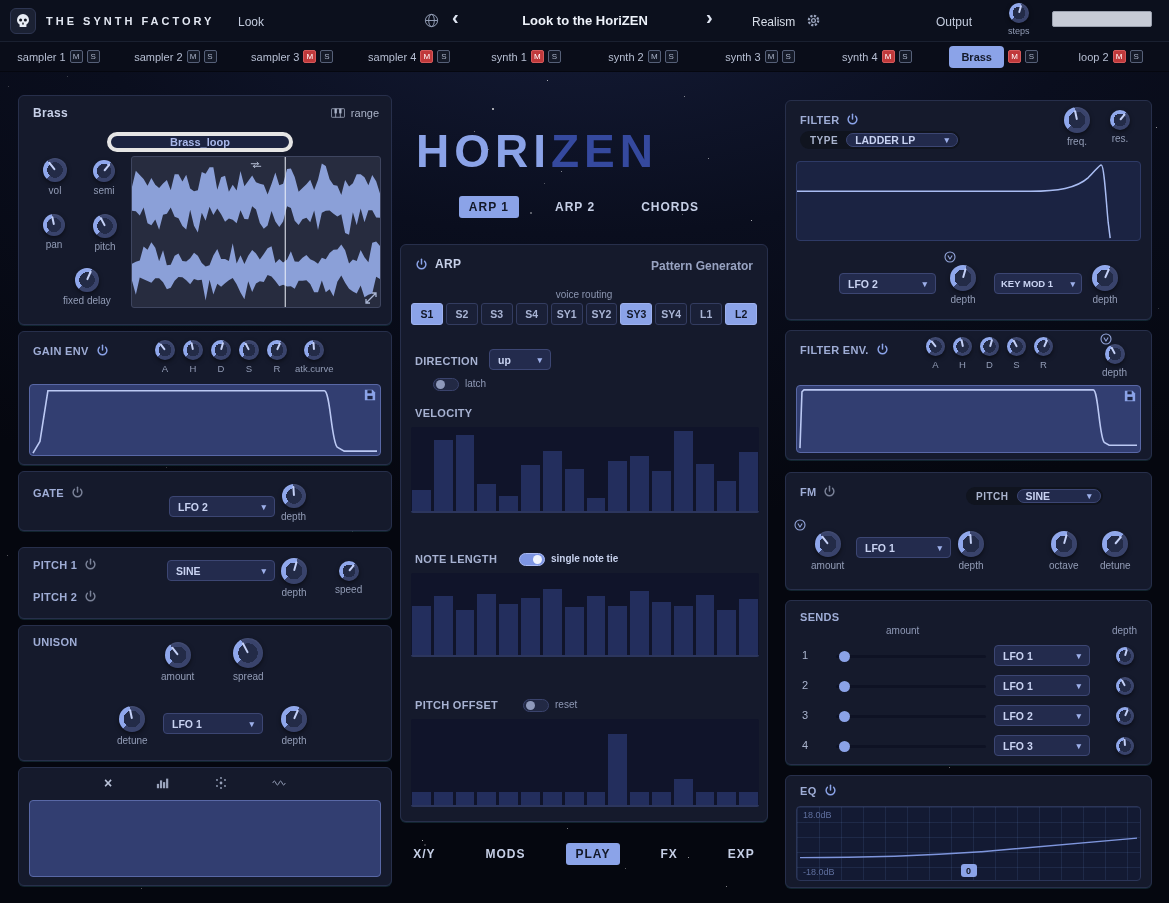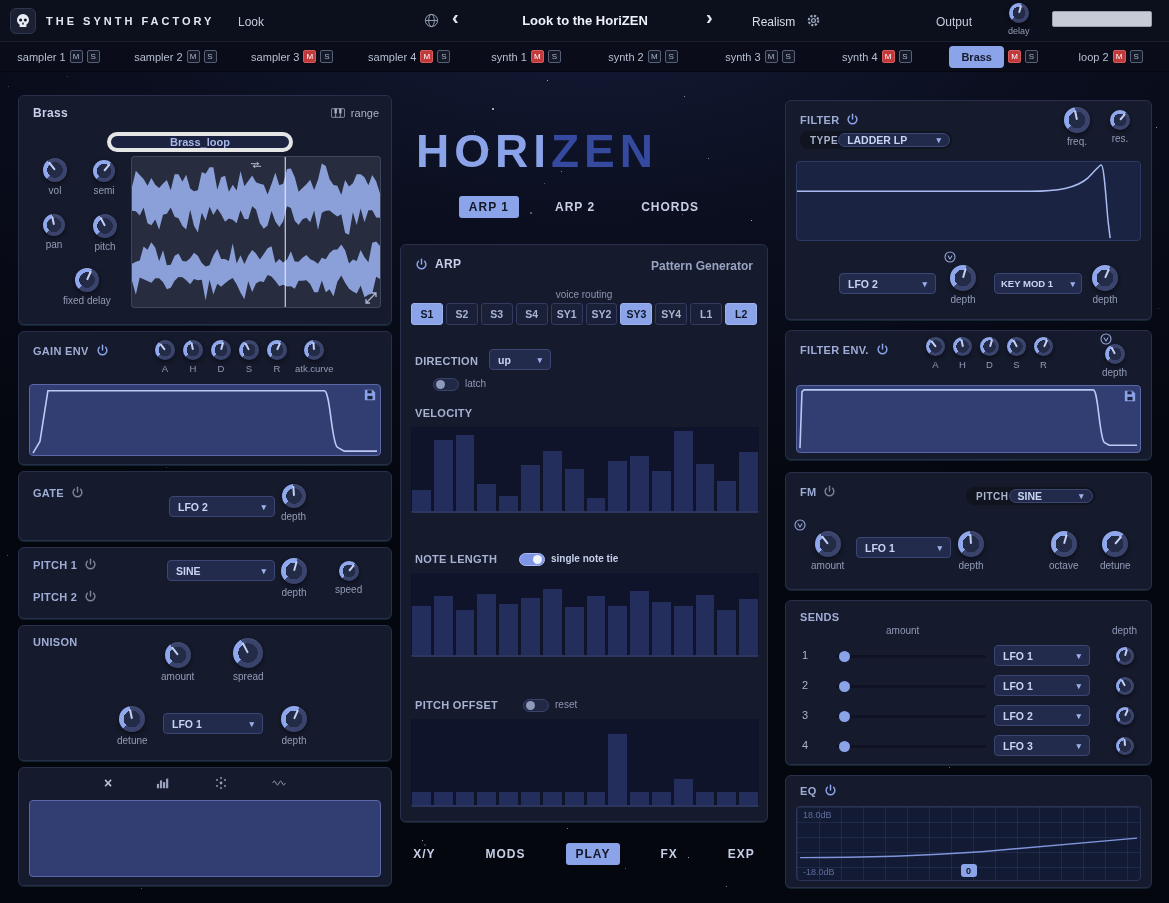--- a/index.html
+++ b/index.html
@@ -45,21 +45,21 @@
 .kcell{display:flex;flex-direction:column;align-items:center}
 .klabel{font-size:10px;color:#929cb6;text-align:center;margin-top:3px;white-space:nowrap}
 .krow{display:flex;gap:8px;align-items:flex-start}
 .krow .klabel{font-size:9.5px}
 
 .dd{position:relative;display:flex;align-items:center;justify-content:space-between;background:#232b4d;border:1px solid #3c4673;border-radius:4px;height:21px;padding:0 8px;font-size:10.5px;font-weight:bold;color:#c9d3f2;white-space:nowrap}
 .dd.small{font-size:9.5px;padding:0 6px}
 .dd .car{font-size:9px;color:#9db0ea;margin-left:6px}
 .pill-dd{border-radius:11px;height:14px;background:#222a4c}
 .pill{background:#1b2340;border:4px solid #e5e5e5;border-radius:10px;height:20px;display:flex;align-items:center;justify-content:center;font-size:11px;font-weight:bold;color:#a9b8ea}
-.typewrap{display:flex;align-items:center;background:#10141f;border-radius:12px;padding:2px 2px 2px 10px}
+.typewrap{display:flex;align-items:center;gap:8px;background:#10141f;border-radius:12px;padding:2px 2px 2px 10px}
 .range{display:flex;align-items:center;gap:6px;color:#aab3c8;font-size:11px}
 
 .display{position:absolute;background:#323e71;border:1px solid #5968a6;border-radius:4px;overflow:hidden}
 .display>svg.curve{position:absolute;inset:0;width:100%;height:100%}
 .display svg.curve path{stroke:#bcc9f4;stroke-width:1.6;fill:none}
 .display.dark{background:#1b2342;border-color:#2e3a66}
 .display.dark svg.curve path{stroke:#a9bcf2;stroke-width:1.5}
 .display.eq{background:#131a33;border-color:#2b3558;
 background-image:repeating-linear-gradient(to right,rgba(110,150,220,.12) 0 1px,transparent 1px 22px),repeating-linear-gradient(to bottom,rgba(110,150,220,.12) 0 1px,transparent 1px 15px)}
 .display.eq svg.curve path{stroke:#7e95dc;stroke-width:1.4}
@@ -329,21 +329,21 @@
   <div class="nav" style="left:452px">‹</div>
   <div class="preset">Look to the HoriZEN</div>
   <div class="nav" style="left:706px">›</div>
   <div class="hlabel" style="left:752px;color:#d8dee9">Realism</div>
   <svg class="i15" style="position:absolute;left:806px;top:13px;color:#9aa4bd">
       <use href="#gear"></use>
     </svg>
   <div class="hlabel" style="left:936px">Output</div>
   <div class="kcell" style="position:absolute;left:1008px;top:3px">
       <div class="knob" style="height: 20px; width: 20px; --r: 16deg; --a: 151deg;"></div>
-      <div class="klabel">delay</div>
+      <div class="klabel">steps</div>
     </div>
   <div class="meter"></div>
 </header>
 
 <nav class="tabstrip">
     <div class="ttab">
       <span class="tlab">sampler 1</span>
       <span class="ms m">M</span>
       <span class="ms s">S</span>
     </div>
@@ -474,21 +474,21 @@
   <div class="display" style="left:10px;top:52px;width:352px;height:72px">
     <svg class="curve" viewBox="0 0 352 72" preserveAspectRatio="none">
         <path d="M3 70 L10 58 L18 6 L296 6 C302 6 303 58 309 64 L316 68 L349 68"></path>
       </svg>
     <svg class="i12 disk">
         <use href="#disk"></use>
       </svg>
   </div>
 </section>
 
-<section class="panel" style="left:18px;top:471px;width:374px;height:70px">
+<section class="panel" style="left:18px;top:471px;width:374px;height:60px">
   <div class="hgroup" style="left:14px;top:14px">
     <span class="ptitle">GATE</span>
     <svg class="pw off">
         <use href="#pwr"></use>
       </svg>
   </div>
   <div class="dd" style="position:absolute;left:150px;top:24px;width:106px">
     <span>LFO 2</span>
     <span class="car">▾</span>
   </div>

